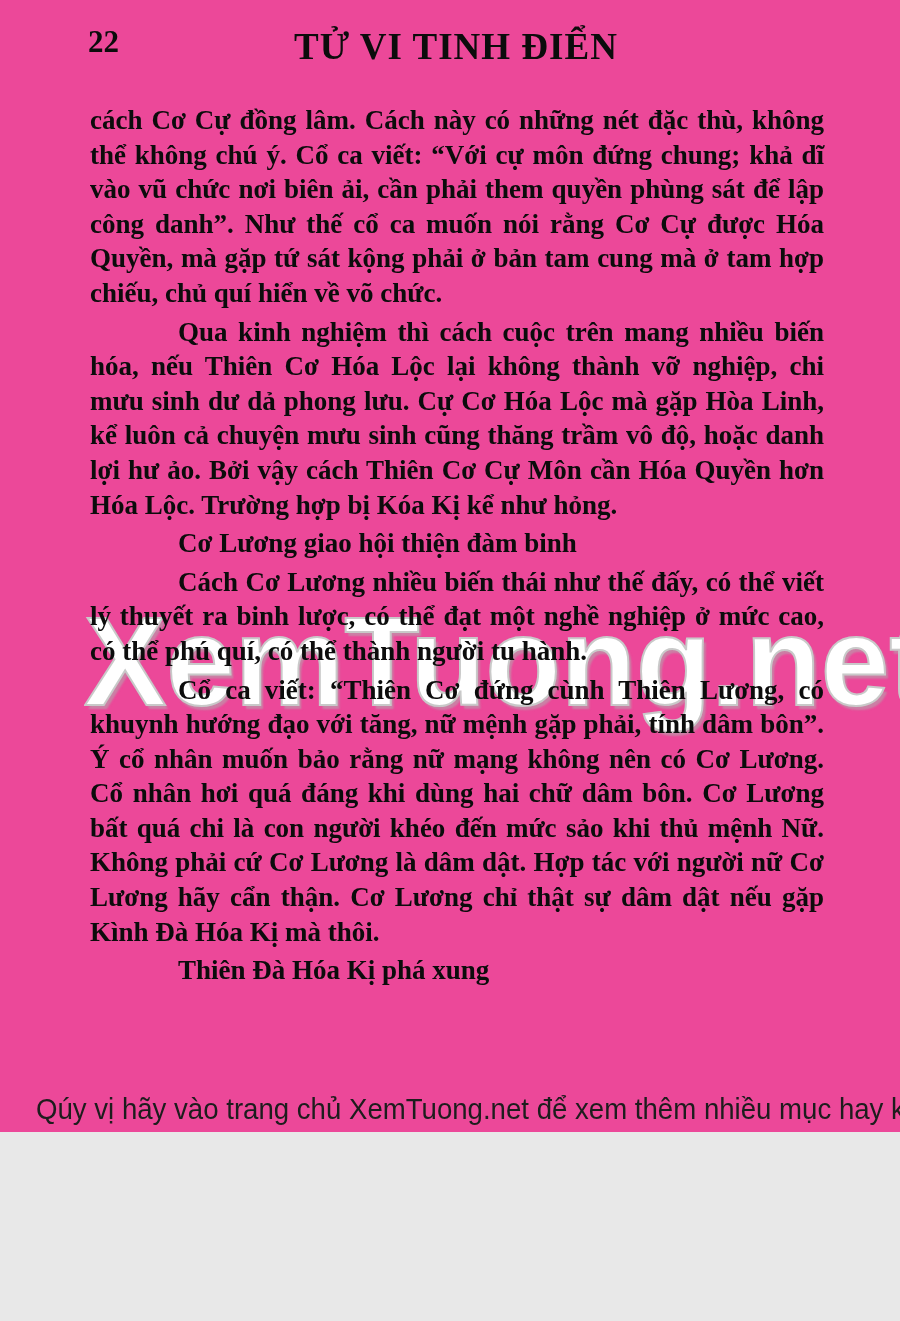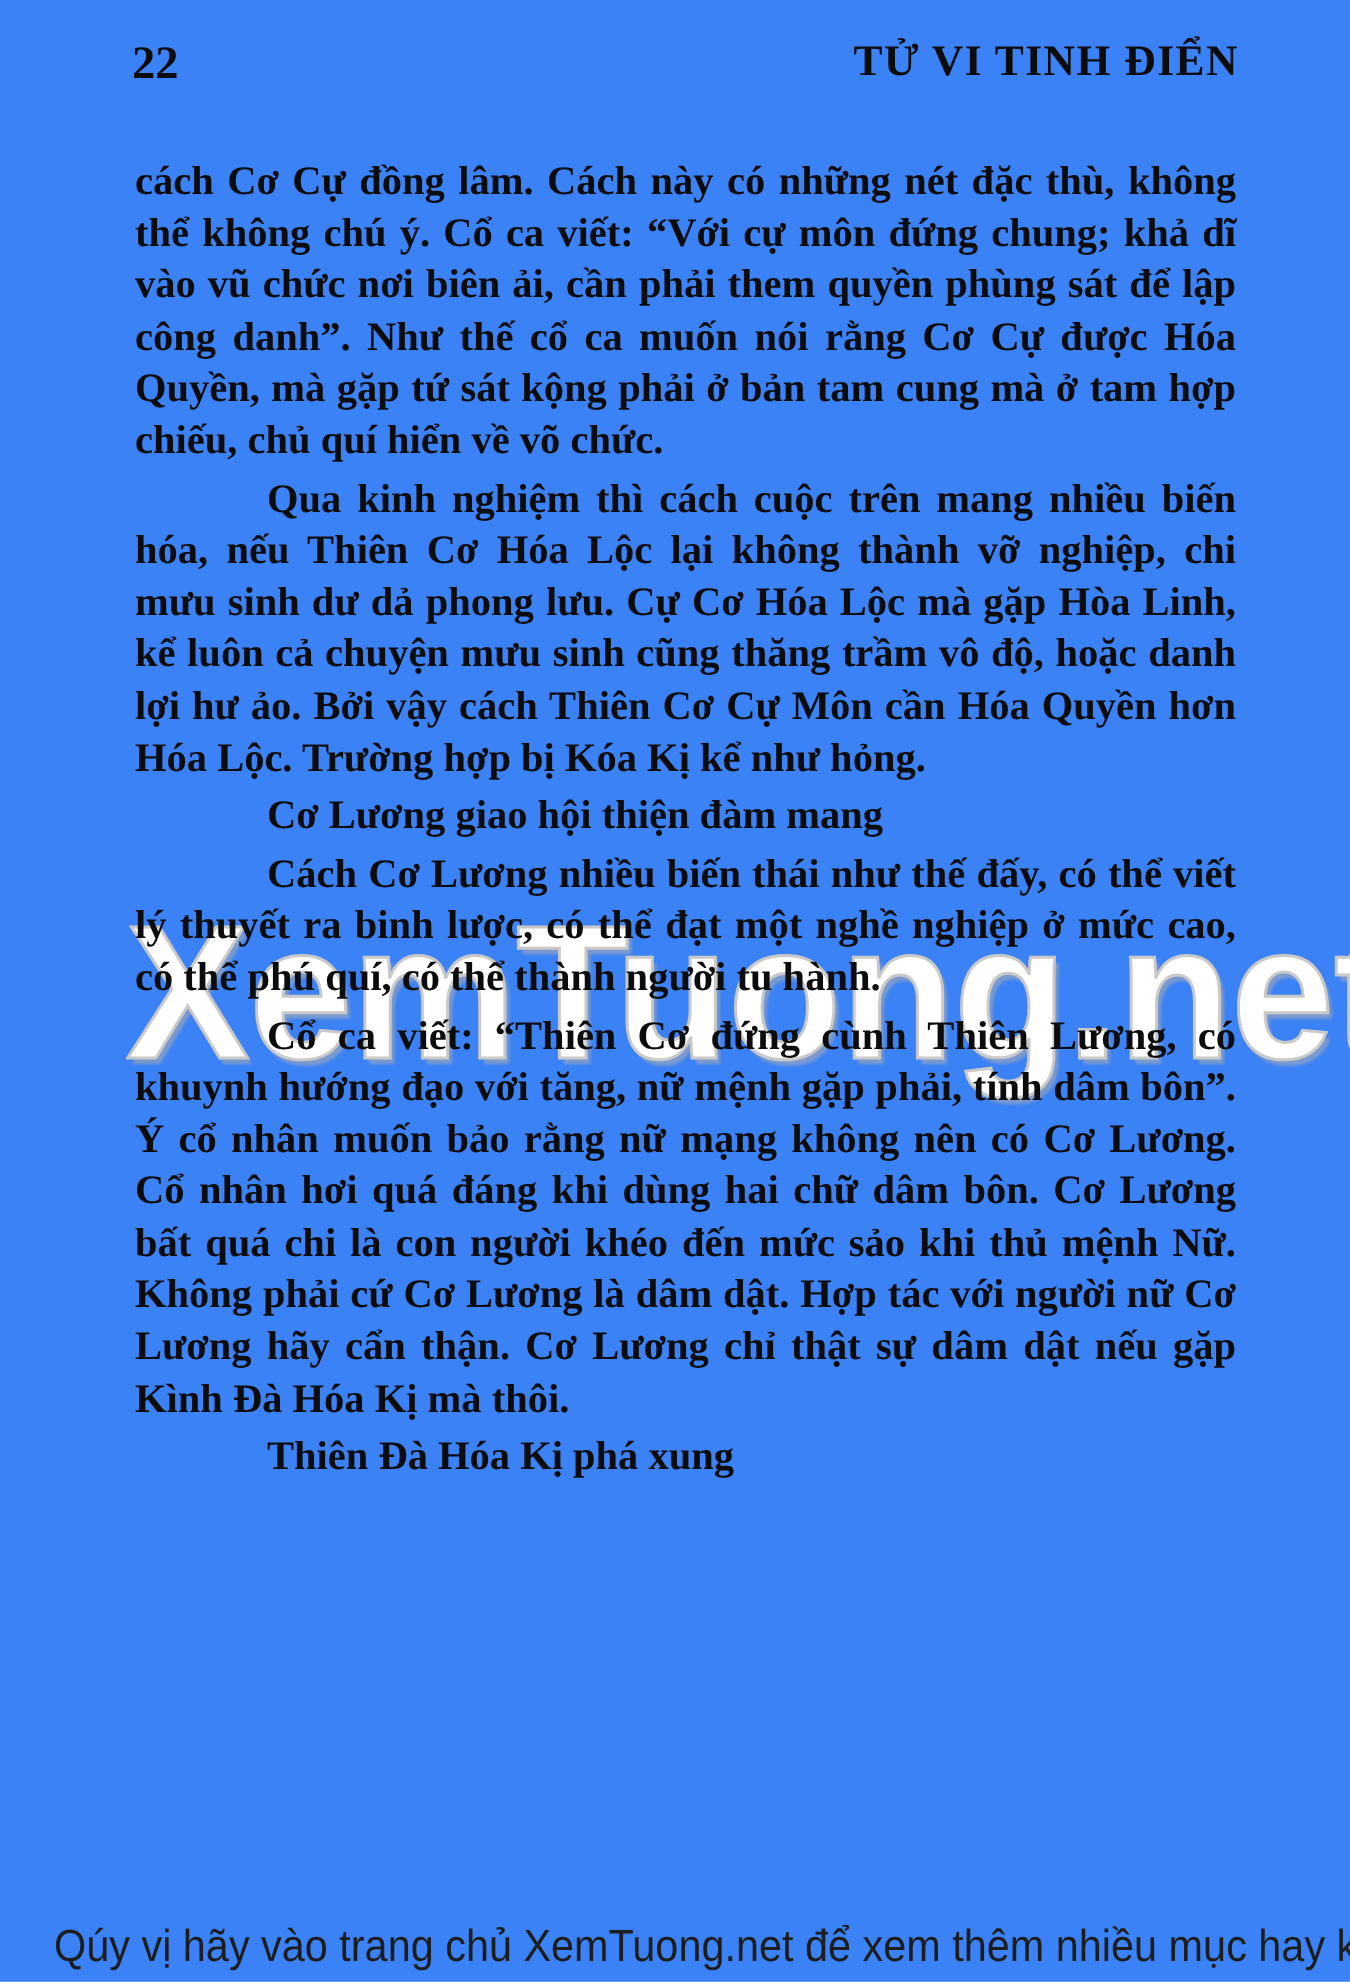--- a/index.html
+++ b/index.html
@@ -1,34 +1,34 @@
 <!DOCTYPE html>
 <html><head>
 <meta charset="utf-8">
 <style>
   html,body { margin:0; padding:0; }
   body { background:#e8e8e8; }
   .page {
     position:relative;
-    width:900px; height:1321px;
-    background:#3b82f6;
+    width:900px; height:1132px;
+    background:#ec4899;
     overflow:hidden;
     font-family:"Liberation Serif", serif;
   }
   .header {
     position:absolute; top:24px; left:86px; width:740px; height:40px;
   }
   .page-num {
     position:absolute; left:2px; top:0;
     font-size:31px; font-weight:bold; color:#0c0c0c;
   }
   .page-title {
     position:absolute; left:0; top:1px; width:100%;
-    text-align:right;
-    font-size:29px; font-weight:bold; color:#0c0c0c;
+    text-align:center;
+    font-size:37px; font-weight:bold; color:#0c0c0c;
     letter-spacing:1px;
   }
   .watermark {
     position:absolute; left:84px; top:588px;
     z-index:0;
     font-family:"Liberation Sans", sans-serif;
     font-weight:bold;
     font-size:127px;
     letter-spacing:0px;
     white-space:nowrap;
@@ -69,21 +69,21 @@
   <div class="header">
     <span class="page-num">22</span>
     <span class="page-title">TỬ VI TINH ĐIỂN</span>
   </div>
 
   <div class="watermark">XemTuong.net</div>
 
   <div class="body-text">
     <p class="para">cách Cơ Cự đồng lâm. Cách này có những nét đặc thù, không thể không chú ý. Cổ ca viết: “Với cự môn đứng chung; khả dĩ vào vũ chức nơi biên ải, cần phải them quyền phùng sát để lập công danh”. Như thế cổ ca muốn nói rằng Cơ Cự được Hóa Quyền, mà gặp tứ sát kộng phải ở bản tam cung mà ở tam hợp chiếu, chủ quí hiển về võ chức.</p>
     <p class="para indent">Qua kinh nghiệm thì cách cuộc trên mang nhiều biến hóa, nếu Thiên Cơ Hóa Lộc lại không thành vỡ nghiệp, chi mưu sinh dư dả phong lưu. Cự Cơ Hóa Lộc mà gặp Hòa Linh, kể luôn cả chuyện mưu sinh cũng thăng trầm vô độ, hoặc danh lợi hư ảo. Bởi vậy cách Thiên Cơ Cự Môn cần Hóa Quyền hơn Hóa Lộc. Trường hợp bị Kóa Kị kể như hỏng.</p>
-    <p class="para indent">Cơ Lương giao hội thiện đàm mang</p>
+    <p class="para indent">Cơ Lương giao hội thiện đàm binh</p>
     <p class="para indent">Cách Cơ Lương nhiều biến thái như thế đấy, có thể viết lý thuyết ra binh lược, có thể đạt một nghề nghiệp ở mức cao, có thể phú quí, có thể thành người tu hành.</p>
     <p class="para indent">Cổ ca viết: “Thiên Cơ đứng cùnh Thiên Lương, có khuynh hướng đạo với tăng, nữ mệnh gặp phải, tính dâm bôn”. Ý cổ nhân muốn bảo rằng nữ mạng không nên có Cơ Lương. Cổ nhân hơi quá đáng khi dùng hai chữ dâm bôn. Cơ Lương bất quá chi là con người khéo đến mức sảo khi thủ mệnh Nữ. Không phải cứ Cơ Lương là dâm dật. Hợp tác với người nữ Cơ Lương hãy cẩn thận. Cơ Lương chỉ thật sự dâm dật nếu gặp Kình Đà Hóa Kị mà thôi.</p>
     <p class="para indent">Thiên Đà Hóa Kị phá xung</p>
   </div>
 
   <div class="footer">
     <span>Qúy vị hãy vào trang chủ </span><span class="footer-link">XemTuong.net</span><span> để xem thêm nhiều mục hay khác</span>
   </div>
 
 </div>

